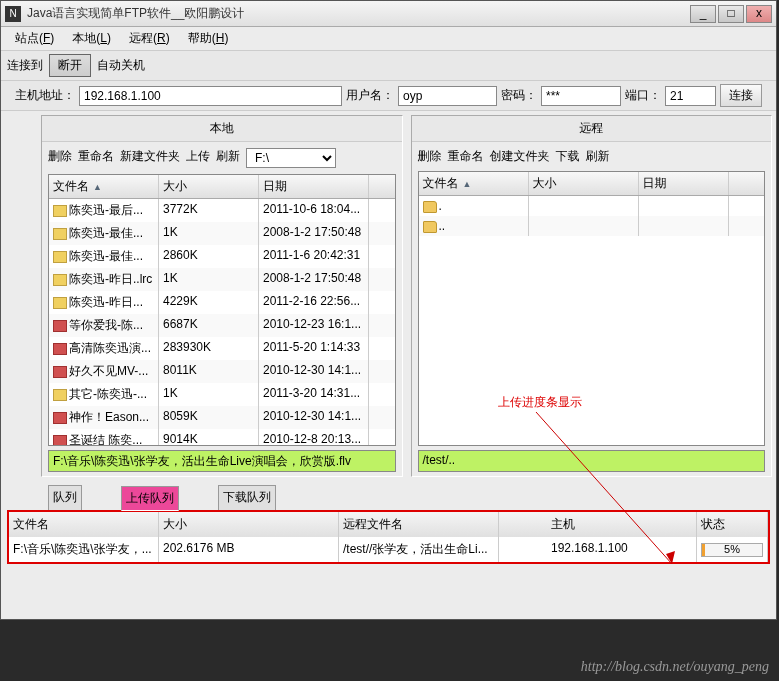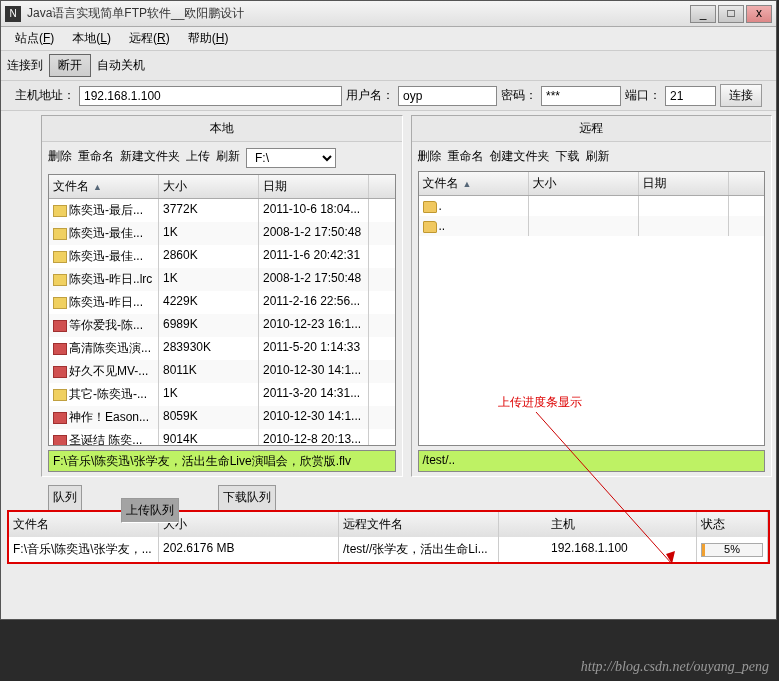--- a/index.html
+++ b/index.html
@@ -38,21 +38,21 @@
 .fi-folder { background:#f0c860; border:1px solid #c09830; border-radius:1px 3px 1px 1px; }
 .col-name { width:110px; }
 .col-size { width:100px; }
 .col-date { width:110px; }
 .pane.remote .col-name { width:110px; }
 .pane.remote .col-size { width:110px; }
 .pane.remote .col-date { width:90px; }
 .status { height:22px; margin:0 6px 4px 6px; border:1px solid #888; background:#bef264; padding:2px 4px; }
 .tabs { display:flex; padding:4px 8px 0 8px; gap:0; }
 .tab { padding:3px 4px; border:1px solid #999; border-bottom:none; background:#e0e0e0; cursor:pointer;margin-left:39px; }
-.tab.active { background:#a3a3a3; font-weight:normal; border-bottom:1px solid #fff; position:relative; top:13px; }
+.tab.active { background:#ec4899; font-weight:normal; border-bottom:1px solid #fff; position:relative; top:1px; }
 .queue-box { margin:0 6px 6px 6px; border:2px solid #d00; background:#fff; }
 .queue-head { display:flex; background:linear-gradient(#f5f5f5,#e0e0e0); }
 .queue-head > div, .queue-row > div { padding:4px; border-right:1px solid #ccc; overflow:hidden; white-space:nowrap; }
 .queue-row { display:flex; }
 .q-name { width:150px; } .q-size { width:180px; } .q-rname { width:160px; } .q-host { width:150px;margin-left:48px; } .q-stat { flex:1; }
 .progress { height:14px; border:1px solid #aaa; background:#f5f5f5; position:relative; margin-top:2px; }
 .progress-fill { height:100%; background:#f0a030; }
 .progress-text { position:absolute; left:0; right:0; top:-1px; text-align:center; font-size:11px; }
 .annotation { position:absolute; color:#d00; z-index:100; font-size:12px; pointer-events:none; }
 .watermark { position:absolute; right:10px; bottom:6px; color:#999; font-size:14px; font-style:italic; font-family:Times,serif; }
@@ -135,21 +135,21 @@
               <div class="col-size">1K</div>
               <div class="col-date">2008-1-2 17:50:48</div>
             </div>
             <div class="ft-row">
               <div class="col-name"><span class="ficon fi-note"></span>陈奕迅-昨日...</div>
               <div class="col-size">4229K</div>
               <div class="col-date">2011-2-16 22:56...</div>
             </div>
             <div class="ft-row">
               <div class="col-name"><span class="ficon fi-red"></span>等你爱我-陈...</div>
-              <div class="col-size">6989K</div>
+              <div class="col-size">6687K</div>
               <div class="col-date">2010-12-23 16:1...</div>
             </div>
             <div class="ft-row">
               <div class="col-name"><span class="ficon fi-red"></span>高清陈奕迅演...</div>
               <div class="col-size">283930K</div>
               <div class="col-date">2011-5-20 1:14:33</div>
             </div>
             <div class="ft-row">
               <div class="col-name"><span class="ficon fi-red"></span>好久不见MV-...</div>
               <div class="col-size">8011K</div>

